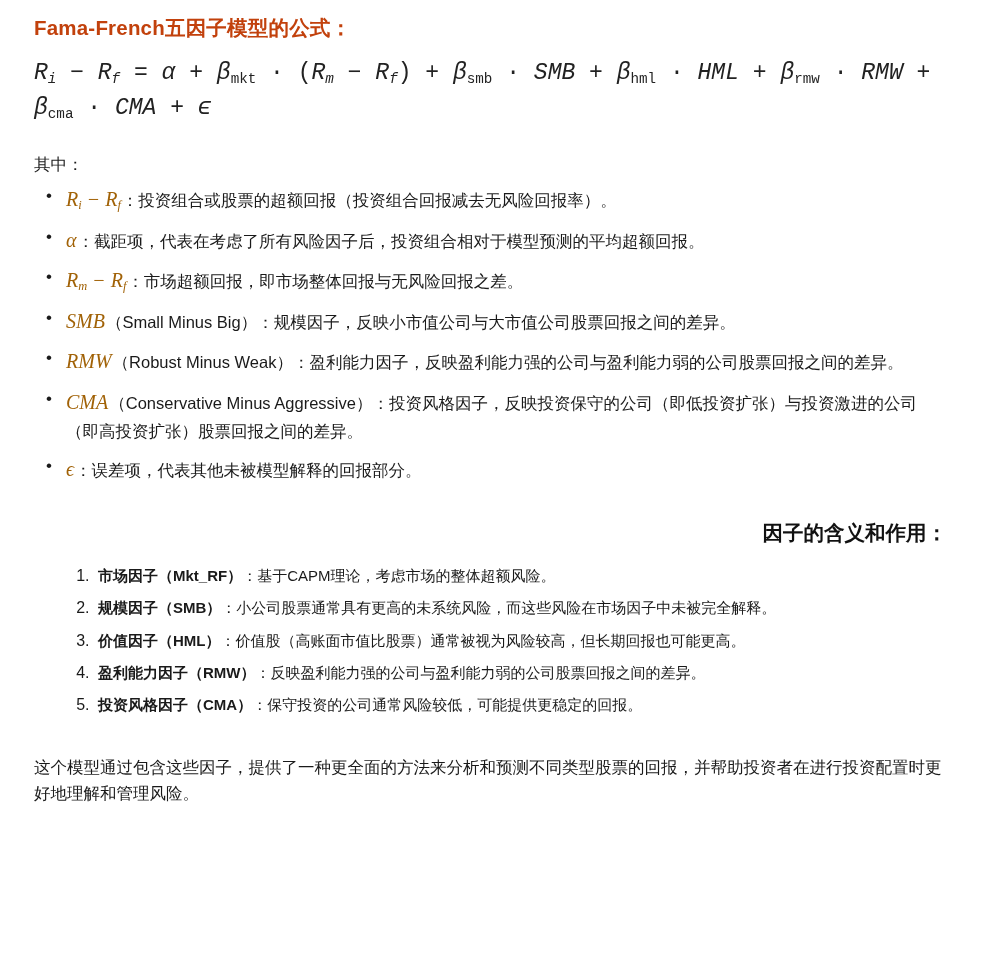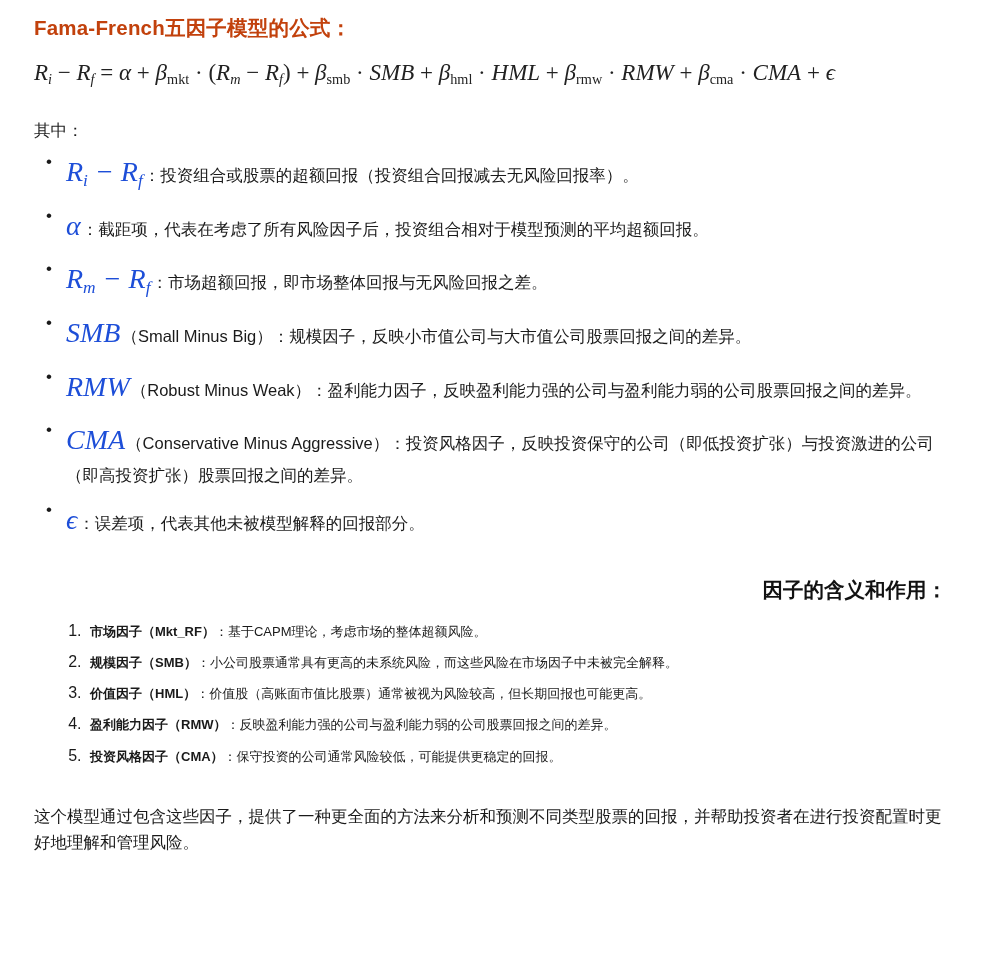--- a/index.html
+++ b/index.html
@@ -19,21 +19,21 @@
     box-sizing: border-box;
   }
   h2.section-title {
     font-size: 20.5px;
     font-weight: bold;
     margin: 6px 0 14px 0;
     letter-spacing: 0.2px;
     color: #c2410c;
   }
   .formula {
-    font-family: Liberation Serif, serif;
+    font-family: Liberation Mono, monospace;
     font-size: 23px;
     line-height: 1.5;
     color: #222;
     margin: 0 0 15px 0;
     white-space: normal;
   }
   .mi { font-style: italic; }
   .sub {
     font-size: 0.62em;
     vertical-align: -0.28em;
@@ -67,39 +67,39 @@
     content: "•";
     position: absolute;
     left: -18px;
     top: -1px;
     font-size: 17px;
     color: #1a1a1a;
   }
   .math {
     font-family: "Liberation Serif", serif;
     font-style: italic;
-    font-size: 28px;
-    color: #1d4ed8;
+    font-size: 20px;
+    color: #a16207;
     padding-right: 1px;
   }
   .eng {
     font-family: "Liberation Sans", sans-serif;
     font-size: 16.5px;
   }
   h2.section-title2 {
     font-size: 20.5px;
     font-weight: bold;
     margin: 34px 0 14px 0;
     color: #111;
     text-align: right;
   }
   ol.numbered {
-    margin: 8px;
+    margin: 16px;
     padding-left: 44px;
-    font-size: 13px;
+    font-size: 15px;
     line-height: 1.62;
   }
   ol.numbered > li {
     margin: 0 0 7px 0;
     padding-left: 4px;
   }
   ol.numbered > li::marker {
     font-size: 16px;
   }
   .bold { font-weight: bold; }

